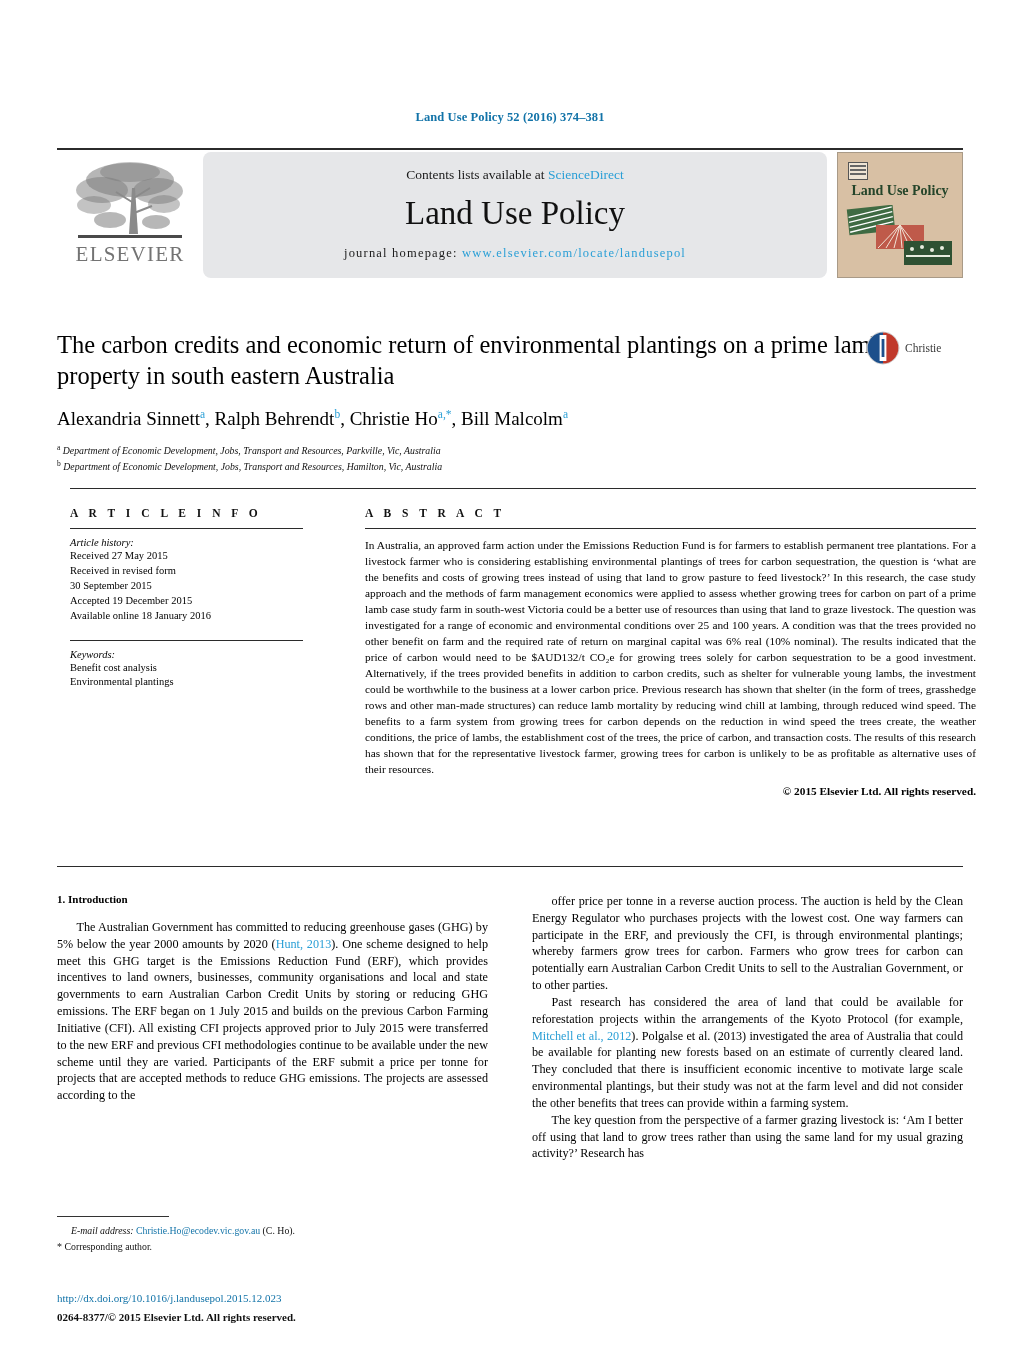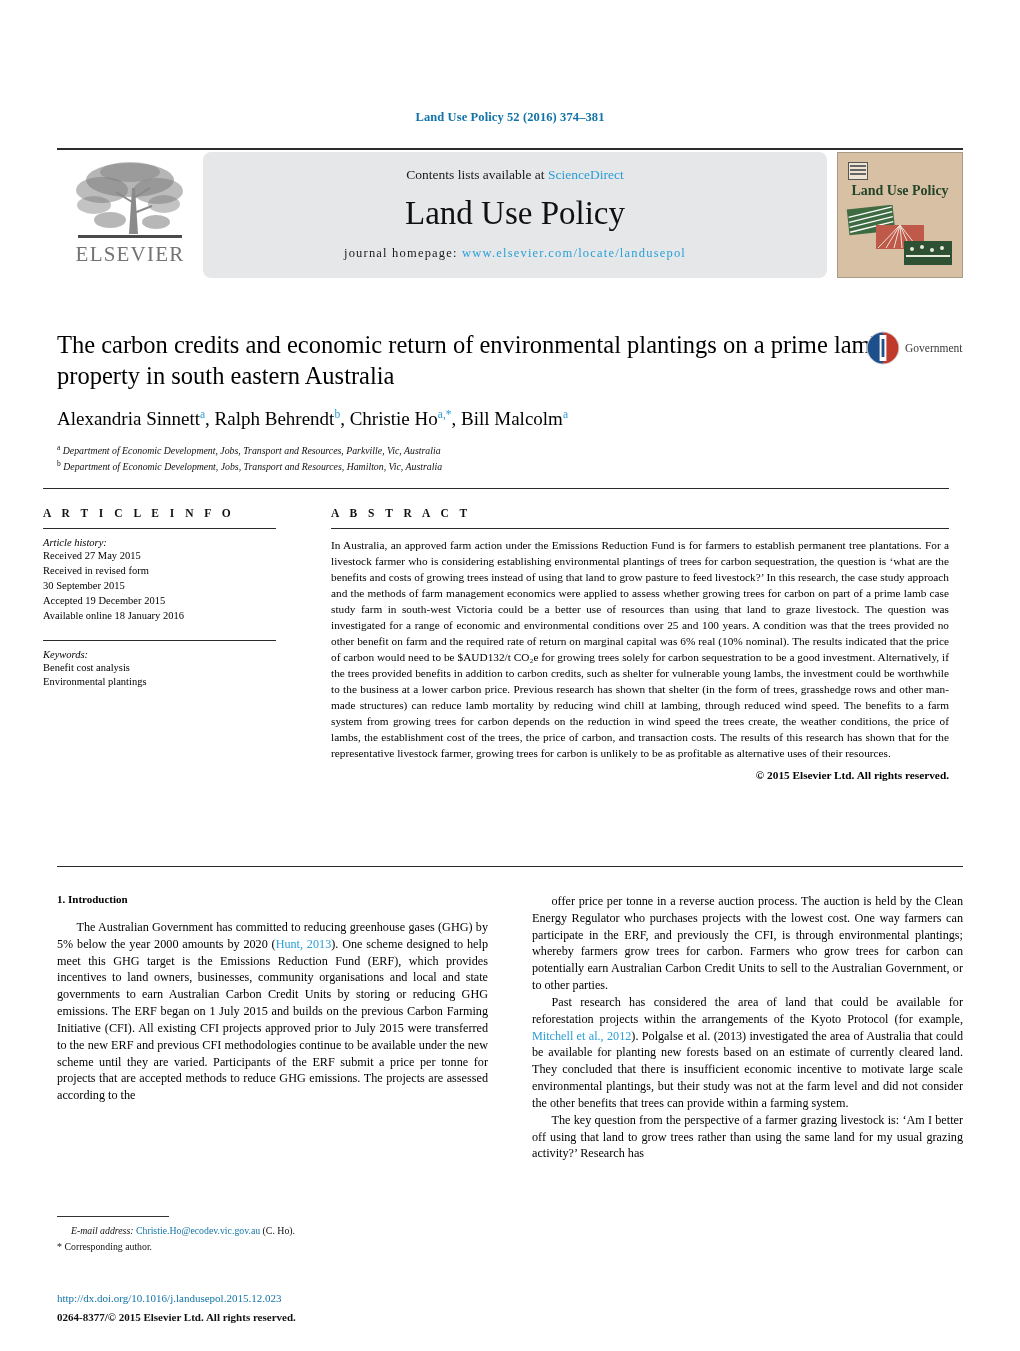--- a/index.html
+++ b/index.html
@@ -178,26 +178,26 @@
   .crossmark-label {
     font-size: 11.5px;
     color: #3a3a3a;
     font-family: "Liberation Serif", serif;
   }
 
   
   .infoabs {
     position: absolute;
     top: 440px;
-    left: 43px;
+    left: 70px;
     width: 906px;
     border-top: 1.5px solid #2b2b2b;
     padding-top: 18px;
     display: flex;
-    gap: 5px;
+    gap: 12px;
   }
   .col-info { width: 255px; flex: 0 0 255px; }
   .col-abs  { flex: 1 1 auto; padding-left: 28px; }
 
   .sec-head {
     font-size: 11.5px;
     font-weight: bold;
     letter-spacing: 4px;
     color: #111;
     margin-bottom: 9px;
@@ -401,21 +401,21 @@
   </div>
 
   <div class="crossmark">
     <svg class="crossmark-badge" viewBox="0 0 34 34">
       <circle cx="17" cy="17" r="16" fill="#ffffff" stroke="#c9c9c9" stroke-width="1"></circle>
       <path d="M17 1.6 A15.4 15.4 0 0 0 17 32.4 Z" fill="#1c4f8b"></path>
       <path d="M17 1.6 A15.4 15.4 0 0 1 17 32.4 Z" fill="#c0392b"></path>
       <rect x="13.6" y="4" width="6.8" height="26" fill="#ffffff"></rect>
       <rect x="15.6" y="8" width="2.8" height="18" fill="#1c4f8b"></rect>
     </svg>
-    <span class="crossmark-label">Government</span>
+    <span class="crossmark-label">Christie</span>
   </div>
 
   <div class="infoabs">
 
     <div class="col-info">
       <div class="sec-head">A R T I C L E   I N F O</div>
       <div class="rule short"></div>
       <div class="info-label">Article history:</div>
       <div class="info-line">Received 27 May 2015</div>
       <div class="info-line">Received in revised form</div>

